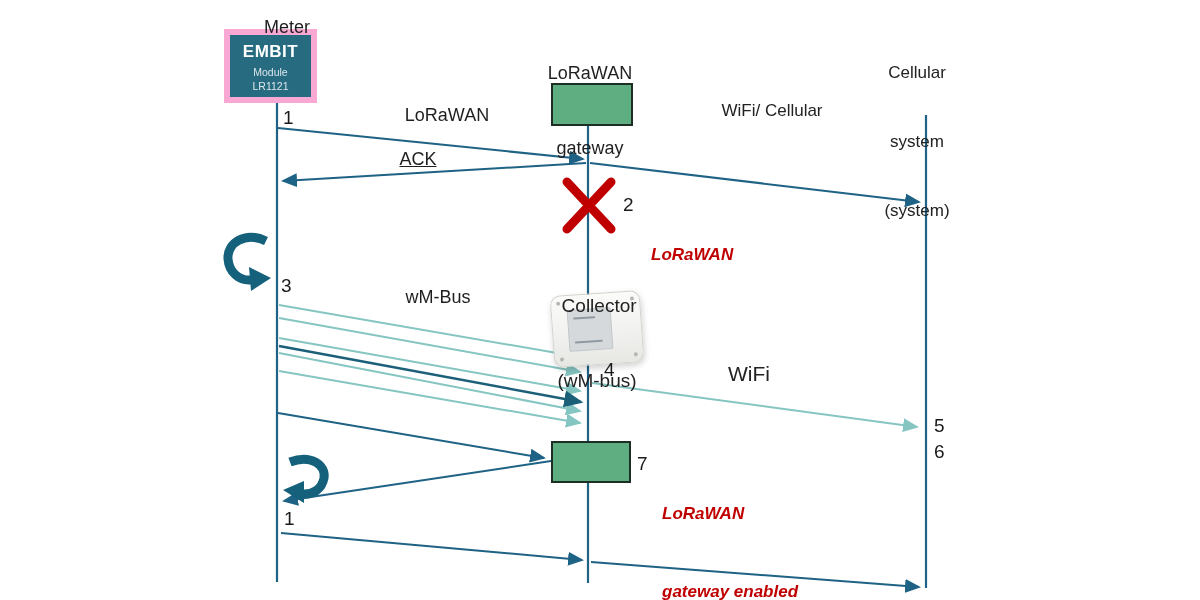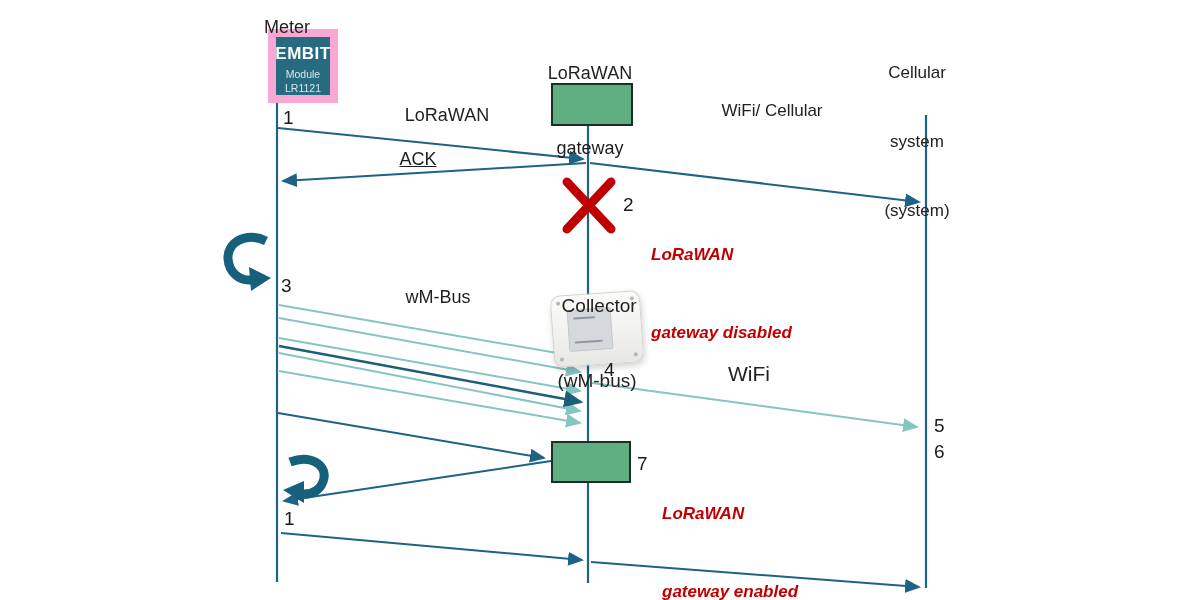--- a/index.html
+++ b/index.html
@@ -9,23 +9,23 @@
   }
   .stage svg{position:absolute;left:0;top:0;}
   .lbl{position:absolute;white-space:pre;line-height:1.25;}
   .centered{transform:translateX(-50%);text-align:center;}
   .actor-title{font-size:18px;color:#1f1f1f;}
   .num{font-size:19px;color:#1a1a1a;}
   .msg{font-size:18px;color:#1f1f1f;}
   .note{font-size:17px;font-style:italic;font-weight:600;color:#c00000;line-height:26px;}
   
   .embit-box{
-    position:absolute;left:224px;top:29px;width:70px;height:74px;box-sizing:border-box;
-    background:#266b80;border:8px solid #f9a8d4;display:flex;flex-direction:column;
-    align-items:center;justify-content:flex-start;z-index:3;margin-left:44px;
+    position:absolute;left:224px;top:29px;width:93px;height:74px;box-sizing:border-box;
+    background:#266b80;border:6px solid #f9a8d4;display:flex;flex-direction:column;
+    align-items:center;justify-content:flex-start;z-index:3;
   }
   .embit-brand{font-size:17px;font-weight:bold;color:#ffffff;letter-spacing:.5px;margin-top:7px;}
   .embit-sub{font-size:10.5px;font-weight:normal;color:#dce6ec;line-height:14px;margin-top:3px;}
   .embit-sub2{font-size:10.5px;font-weight:normal;color:#dce6ec;line-height:14px;}
   
   .gw-box{position:absolute;box-sizing:border-box;background:#5fae82;border:2px solid #1d2f24;z-index:3;}
   .gw-box1{left:551px;top:83px;width:82px;height:43px;}
   .gw-box2{left:551px;top:441px;width:80px;height:42px;}
   
   .device{
@@ -141,21 +141,20 @@
   </div>
 
   <div class="lbl num z4" style="left:283px;top:106px;">1</div>
   <div class="lbl msg centered z4" style="left:447px;top:104px;">LoRaWAN</div>
   <div class="lbl msg centered z4" style="left:418px;top:148px;text-decoration:underline;">ACK</div>
   <div class="lbl centered z4" style="left:772px;top:100px;font-size:17px;">WiFi/ Cellular</div>
 
   <div class="lbl num z4" style="left:623px;top:193px;">2</div>
   <div class="lbl note z4" style="left:651px;top:190px;">
     <div>LoRaWAN</div>
-    <div>gateway disabled</div>
   </div>
 
   <div class="lbl num z4" style="left:281px;top:274px;">3</div>
   <div class="lbl msg centered z4" style="left:438px;top:286px;">wM-Bus</div>
 
   <div class="lbl num z4" style="left:604px;top:358px;">4</div>
   <div class="lbl centered z4" style="left:749px;top:361px;font-size:21px;">WiFi</div>
 
   <div class="lbl num z4" style="left:934px;top:414px;">5</div>
   <div class="lbl num z4" style="left:934px;top:440px;">6</div>

